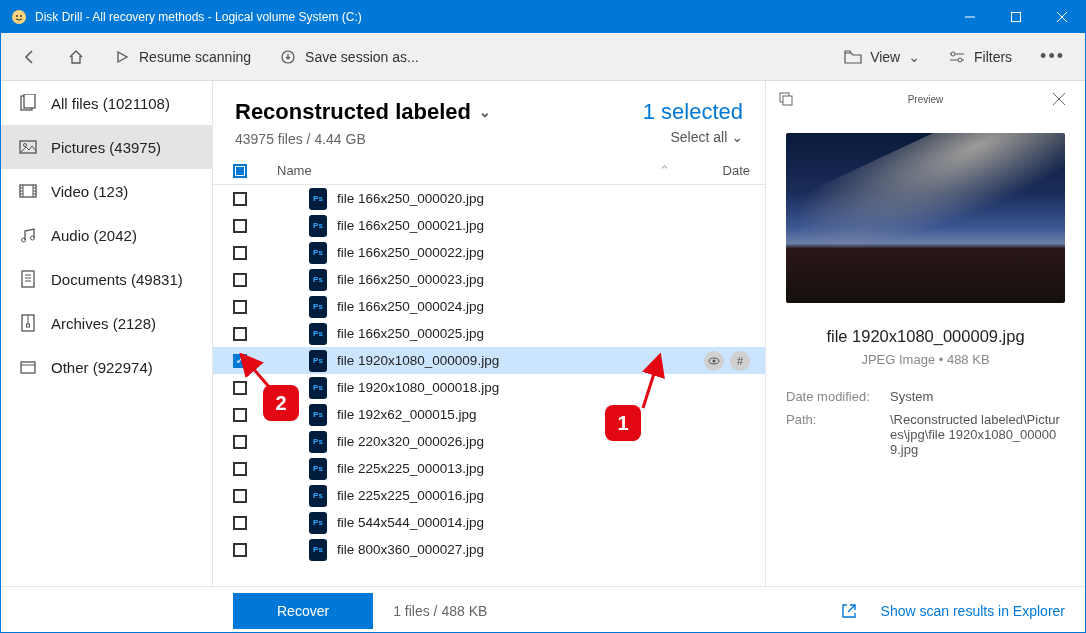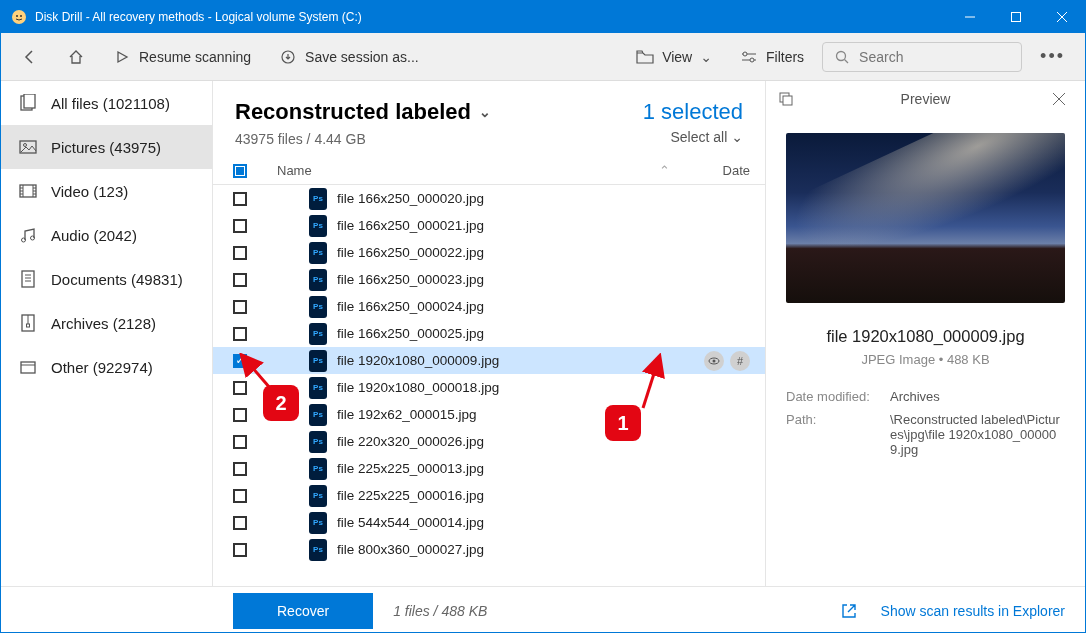--- a/index.html
+++ b/index.html
@@ -60,38 +60,38 @@
 .file-list::-webkit-scrollbar { width: 18px; height: 18px; }
 .file-list::-webkit-scrollbar-thumb { background: #c0c0c0; }
 .file-list::-webkit-scrollbar-track { background: #f0f0f0; }
 
 
 .badge { position: absolute; background: #e30613; color: #fff; font-weight: bold; font-size: 20px; width: 36px; height: 36px; border-radius: 8px; display: flex; align-items: center; justify-content: center; z-index: 10; }
 .arrow { position: absolute; z-index: 9; }
 
 
 .preview { width: 320px; border-left: 1px solid #e5e5e5; display: flex; flex-direction: column; padding: 0; }
-.preview-head { display: flex; align-items: center; padding: 10px 12px; color: #555; font-size: 14px; }
+.preview-head { display: flex; align-items: center; padding: 10px 12px; color: #555; font-size: 10px; }
 .preview-head .ptitle { flex: 1; text-align: center; }
 .preview-head .popen, .preview-head .pclose { width: 20px; cursor: pointer; }
 .preview-img { margin: 16px 20px 16px 20px; height: 170px; background: linear-gradient(180deg, #0a1a3a 0%, #1a2d5a 35%, #3a5590 55%, #6b7fa8 65%, #2a1818 68%, #150f0c 100%); position: relative; border-radius: 2px; overflow: hidden; }
 .preview-img .stars { position: absolute; inset: 0; background-image: radial-gradient(white 0.5px, transparent 0.5px); background-size: 12px 12px; opacity: 0.35; }
 .preview-img .milky { position: absolute; top: 5%; right: -10%; width: 120%; height: 60%; background: radial-gradient(ellipse at 70% 30%, rgba(220,210,190,0.7), transparent 60%); transform: rotate(-25deg); }
 .preview-meta { text-align: center; padding: 8px 20px 14px; }
 .preview-meta .fname2 { font-size: 16.5px; color: #222; margin-bottom: 6px; }
 .preview-meta .ftype { font-size: 13px; color: #888; }
 .preview-details { padding: 8px 20px; font-size: 13px; color: #555; }
 .preview-details .drow { display: flex; gap: 14px; margin-bottom: 8px; }
 .preview-details .dlabel { width: 90px; color: #888; flex-shrink: 0; }
 .preview-details .dval { flex: 1; word-break: break-all; }
 
 
 .bottombar { height: 48px; border-top: 1px solid #e5e5e5; display: flex; align-items: center; padding: 16px 20px; font-size: 14px; }
 .bottombar .recover-btn { background: #0078d7; color: #fff; border: none; padding: 10px 44px; font-size: 14px; margin-left: 212px; cursor: pointer; }
-.bottombar .recover-info { margin-left: 20px; color: #666; font-style: italic; }
+.bottombar .recover-info { margin-left: 20px; color: #666; }
 .bottombar .spacer2 { flex: 1; }
 .bottombar .explorer-link { color: #0078d7; display: flex; align-items: center; gap: 24px; cursor: pointer; }
 
 svg { display: block; }
 .chev { font-size: 14px; color: #555; }
 </style>
 </head>
 <body>
 
 <div class="titlebar">
@@ -171,29 +171,20 @@
         <svg width="18" height="14" viewBox="0 0 18 14">
           <circle cx="5" cy="4" r="2" fill="none" stroke="#555"></circle>
           <line x1="7" y1="4" x2="16" y2="4" stroke="#555"></line>
           <line x1="2" y1="4" x2="3" y2="4" stroke="#555"></line>
           <circle cx="12" cy="10" r="2" fill="none" stroke="#555"></circle>
           <line x1="2" y1="10" x2="10" y2="10" stroke="#555"></line>
           <line x1="14" y1="10" x2="16" y2="10" stroke="#555"></line>
         </svg>
       </span>
     <span>Filters</span>
-  </div>
-  <div class="search">
-    <span class="tb-icon">
-        <svg width="14" height="14" viewBox="0 0 14 14">
-          <circle cx="6" cy="6" r="4.5" fill="none" stroke="#888" stroke-width="1.3"></circle>
-          <line x1="9.5" y1="9.5" x2="13" y2="13" stroke="#888" stroke-width="1.3"></line>
-        </svg>
-      </span>
-    <input type="text" placeholder="Search" style="">
   </div>
   <div class="more">•••</div>
 </div>
 
 <div class="content">
 
   <div class="sidebar">
     <div class="cat">
       <span class="cat-icon">
           <svg width="18" height="18" viewBox="0 0 18 18">
@@ -422,21 +413,21 @@
       <div class="stars"></div>
       <div class="milky"></div>
     </div>
     <div class="preview-meta">
       <div class="fname2">file 1920x1080_000009.jpg</div>
       <div class="ftype">JPEG Image • 488 KB</div>
     </div>
     <div class="preview-details">
       <div class="drow">
         <div class="dlabel">Date modified:</div>
-        <div class="dval">Archives</div>
+        <div class="dval">System</div>
       </div>
       <div class="drow">
         <div class="dlabel">Path:</div>
         <div class="dval">\Reconstructed labeled\Pictures\jpg\file 1920x1080_000009.jpg</div>
       </div>
     </div>
   </div>
 
 </div>
 

